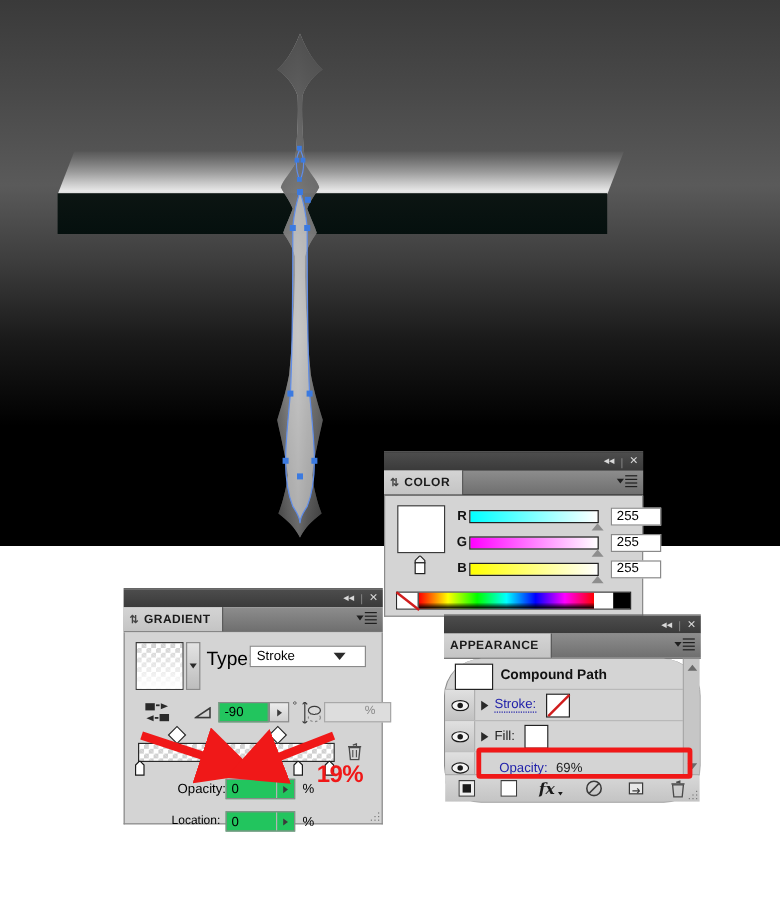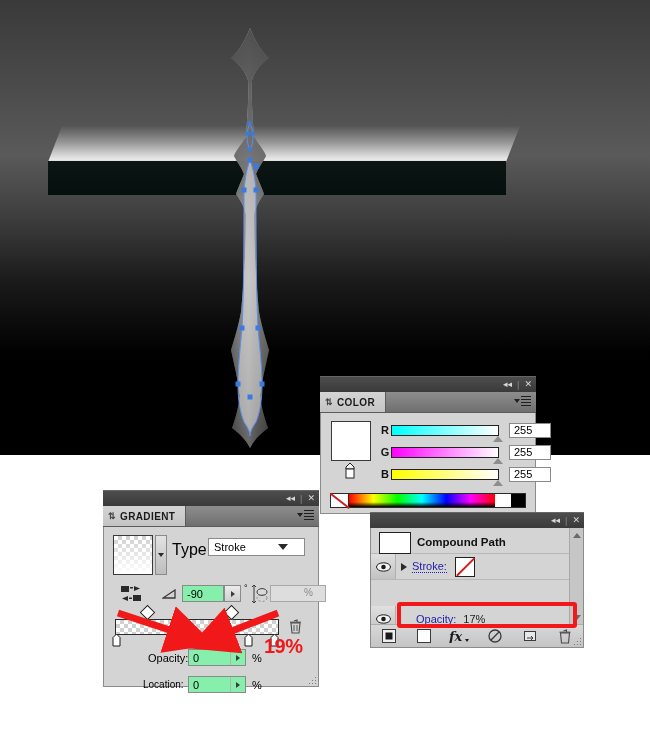--- a/index.html
+++ b/index.html
@@ -52,21 +52,21 @@
   }
   .grip{font-size:9px;color:#444;line-height:9px;}
   .panel-menu{
     position:absolute;right:5px;top:4px;display:flex;align-items:center;gap:1px;
   }
   .pm-tri{width:0;height:0;border-left:3px solid transparent;border-right:3px solid transparent;border-top:4px solid #1f1f1f;}
   .pm-lines{display:flex;flex-direction:column;gap:2px;}
   .pm-lines i{display:block;width:10px;height:1px;background:#1f1f1f;}
   .panel-body{background:#d4d4d4;border:1px solid #8b8b8b;border-top:none;box-sizing:border-box;}
   .num-field{
-    background:#86efac;border:1px solid #8a8a8a;height:16px;box-sizing:border-box;
+    background:#22c55e;border:1px solid #8a8a8a;height:16px;box-sizing:border-box;
     display:flex;align-items:center;padding-left:4px;font-size:11px;color:#000;
   }
   .spin{width:14px;border-left:1px solid #b4b4b4;height:100%;display:flex;align-items:center;justify-content:center;}
   .spin:after{content:"";width:0;height:0;border-top:3px solid transparent;border-bottom:3px solid transparent;border-left:4px solid #3b3b3b;}
   .resize-grip{position:absolute;right:2px;bottom:2px;width:9px;height:9px;}
   .resize-grip i{position:absolute;width:1px;height:1px;background:#7a7a7a;}
 
   
   #color-panel{left:320px;top:376px;width:216px;}
   #color-panel .panel-body{height:101px;padding:0;position:relative;}
@@ -117,21 +117,21 @@
   .ann-100{position:absolute;left:160px;top:108px;font-size:20px;font-weight:bold;color:#f01818;letter-spacing:-.5px;}
   .op-label{position:absolute;left:44px;top:125px;font-size:11px;}
   .op-field{position:absolute;left:84px;top:122px;width:58px;height:17px;}
   .op-pct{position:absolute;left:148px;top:125px;font-size:11px;}
   .loc-label{position:absolute;left:39px;top:152px;font-size:10px;}
   .loc-field{position:absolute;left:84px;top:149px;width:58px;height:17px;}
   .loc-pct{position:absolute;left:148px;top:152px;font-size:11px;}
 
   
   #appearance-panel{left:370px;top:512px;width:214px;}
-  #appearance-panel .panel-body{height:120px;position:relative;padding:1px;}
+  #appearance-panel .panel-body{height:120px;position:relative;padding:1px;border-radius:31px;}
   .ap-row{position:absolute;left:0;width:100%;height:26px;border-bottom:1px solid #b9b9b9;box-sizing:border-box;display:flex;align-items:center;}
   .eye-cell{width:24px;height:100%;display:flex;align-items:center;justify-content:center;background:linear-gradient(to bottom,#e0e0e0,#c2c2c2);border-right:1px solid #b0b0b0;}
   .disc-tri{width:0;height:0;border-top:4px solid transparent;border-bottom:4px solid transparent;border-left:6px solid #2a2a2a;margin-left:5px;}
   .ap-link{color:#2222aa;font-size:11px;border-bottom:1px dotted #2222aa;margin-left:5px;}
   .ap-static{color:#222;font-size:11px;margin-left:5px;}
   .ap-swatch{width:20px;height:20px;border:1px solid #222;margin-left:8px;box-sizing:border-box;position:relative;background:#fff;}
   .ap-swatch.none:after{content:"";position:absolute;left:-3px;top:8px;width:25px;height:1.5px;background:#d01d1d;transform:rotate(-45deg);}
   .ap-title{position:absolute;left:46px;top:8px;font-weight:bold;font-size:11.5px;color:#111;}
   .ap-thumb{position:absolute;left:8px;top:4px;width:32px;height:22px;background:#fff;border:1px solid #222;box-sizing:border-box;}
   .ap-scroll{position:absolute;right:0;top:0;width:13px;height:97px;background:#c6c6c6;border-left:1px solid #a8a8a8;}
@@ -408,49 +408,74 @@
     </span>
   </div>
 </div>
 
 <div class="panel" id="appearance-panel">
   <div class="panel-titlebar">
     <span class="tb-btn">◂◂</span>
     <span class="tb-sep">|</span>
     <span class="tb-btn">✕</span>
   </div>
+  <div class="tab-strip">
+    <div class="tab-active">
+      <span>APPEARANCE</span>
+    </div>
+    <div class="panel-menu">
+      <span class="pm-tri"></span>
+      <span class="pm-lines">
+          <i></i>
+          <i></i>
+          <i></i>
+          <i></i>
+        </span>
+    </div>
+  </div>
   <div class="panel-body">
 
     <div class="ap-row" style="top:0;">
       <span class="ap-thumb"></span>
       <span class="ap-title">Compound Path</span>
     </div>
 
     <div class="ap-row" style="top:26px;">
       <span class="eye-cell">
         <svg width="15" height="10" viewBox="0 0 15 10">
             <ellipse cx="7.5" cy="5" rx="7" ry="4.2" fill="#f4f4f4" stroke="#1a1a1a" stroke-width="1"></ellipse>
             <circle cx="7.5" cy="5" r="2.3" fill="#1a1a1a"></circle>
           </svg>
       </span>
       <span class="disc-tri"></span>
       <span class="ap-link">Stroke:</span>
       <span class="ap-swatch none"></span>
     </div>
 
+    <div class="ap-row" style="top:52px;">
+      <span class="eye-cell">
+        <svg width="15" height="10" viewBox="0 0 15 10">
+            <ellipse cx="7.5" cy="5" rx="7" ry="4.2" fill="#f4f4f4" stroke="#1a1a1a" stroke-width="1"></ellipse>
+            <circle cx="7.5" cy="5" r="2.3" fill="#1a1a1a"></circle>
+          </svg>
+      </span>
+      <span class="disc-tri"></span>
+      <span class="ap-static">Fill:</span>
+      <span class="ap-swatch checker"></span>
+    </div>
 
     <div class="ap-row" style="top:78px;border-bottom:none;">
       <span class="eye-cell">
         <svg width="15" height="10" viewBox="0 0 15 10">
             <ellipse cx="7.5" cy="5" rx="7" ry="4.2" fill="#f4f4f4" stroke="#1a1a1a" stroke-width="1"></ellipse>
             <circle cx="7.5" cy="5" r="2.3" fill="#1a1a1a"></circle>
           </svg>
       </span>
       <span class="ap-link" style="margin-left:20px;">Opacity:</span>
-      <span class="ap-static" style="margin-left:7px;">17%</span>
+      <span class="ap-static" style="margin-left:7px;">69%</span>
     </div>
 
     <div class="ap-scroll">
       <i class="a-up"></i>
       <i class="a-dn"></i>
     </div>
 
     <div class="ap-footer">
       <span class="ap-fbtn">
         <svg width="14" height="14" viewBox="0 0 14 14">

